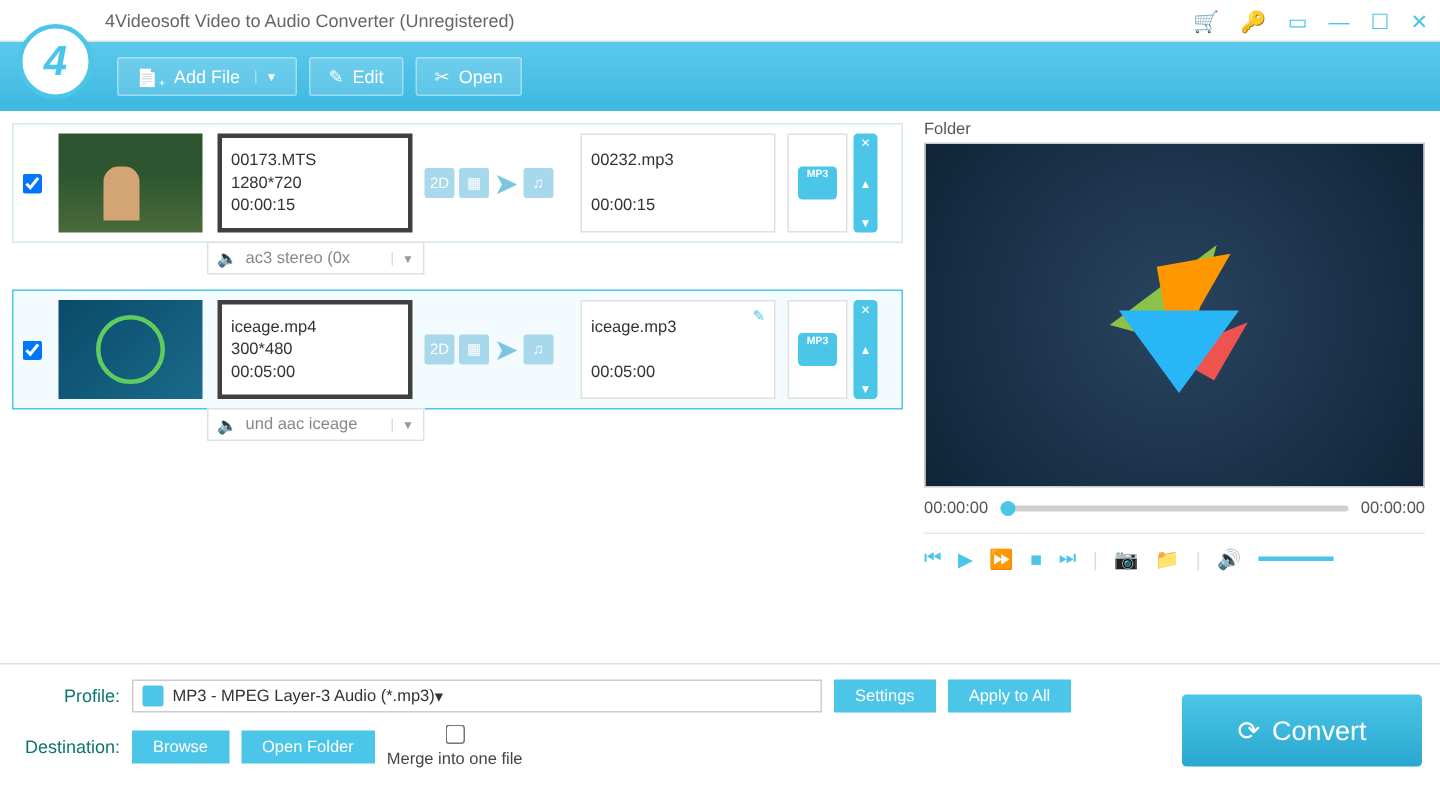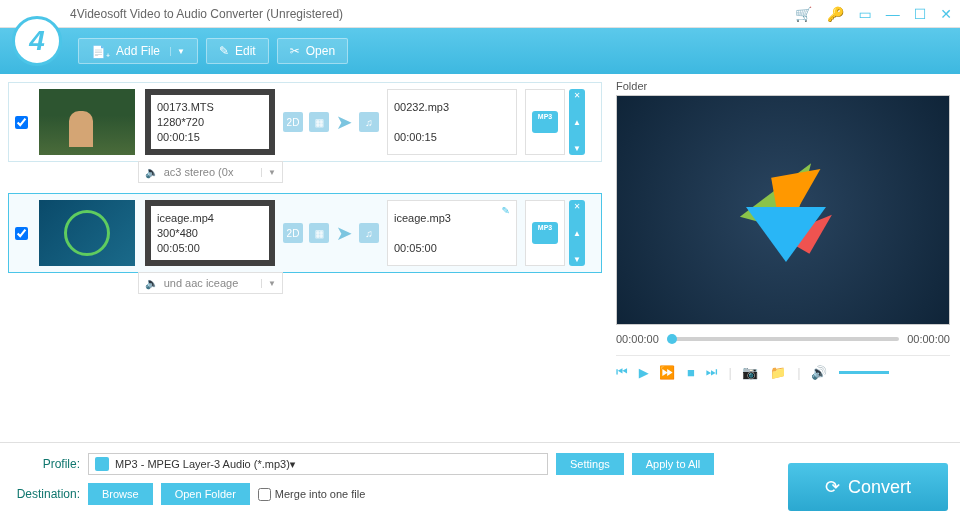--- a/index.html
+++ b/index.html
@@ -21,22 +21,22 @@
 .preview-area { flex: 1; padding: 6px 10px 6px 6px; }
 
 .file-row { display: flex; align-items: stretch; margin-bottom: 8px; background: #fff; border: 1px solid #d0e8f0; }
 .file-row.selected { border-color: #4bc5e8; background: #f4fbfe; }
 .check-col { width: 24px; display: flex; align-items: center; justify-content: center; }
 .thumb { width: 96px; height: 66px; margin: 6px; background: #2a4a5a; position: relative; }
 .thumb.forest { background: linear-gradient(to bottom, #2d5530 40%, #4a6b3a 100%); }
 .thumb.forest::after { content: ''; position: absolute; bottom: 8px; left: 30px; width: 24px; height: 36px; background: #d4a574; border-radius: 10px 10px 0 0; }
 .thumb.iceage { background: linear-gradient(135deg, #0a4a6a, #1a6a8a); }
 .thumb.iceage::after { content: ''; position: absolute; top: 50%; left: 50%; width: 40px; height: 40px; border: 3px solid #5fcc5f; border-radius: 50%; transform: translate(-50%,-50%); }
-.info-block { width: 130px; border: 6px solid #404040; margin: 6px 4px; padding: 6px; display: flex; flex-direction: column; justify-content: center; gap: 3px; font-size: 11px; position: relative; background: #fff; }
-.pipeline { width: 96px; margin: 6px 4px; display: flex; align-items: center; justify-content: space-between; gap: 3px; }
+.info-block { width: 130px; border: 3px solid #404040; margin: 6px 4px; padding: 6px; display: flex; flex-direction: column; justify-content: center; gap: 3px; font-size: 11px; position: relative; background: #fff; }
+.pipeline { width: 96px; margin: 6px 4px; display: flex; align-items: center; justify-content: flex-start; gap: 3px; }
 .pipe-ico { width: 20px; height: 20px; background: #a8d8ec; display: flex; align-items: center; justify-content: center; font-size: 10px; color: #fff; border-radius: 2px; }
 .pipe-arrow { color: #7cc5e0; font-size: 20px; }
 .out-block { width: 130px; border: 1px solid #e0e0e0; margin: 6px 4px; padding: 6px; display: flex; flex-direction: column; justify-content: center; gap: 3px; font-size: 11px; background: #fff; position: relative; }
 .edit-pencil { position: absolute; right: 6px; top: 4px; color: #4bc5e8; font-size: 10px; }
 .format-badge { width: 40px; margin: 6px 4px; border: 1px solid #e0e0e0; display: flex; align-items: center; justify-content: center; background: #fff; }
 .mp3-ico { width: 26px; height: 22px; background: #4bc5e8; border-radius: 3px; position: relative; }
 .mp3-ico::after { content: 'MP3'; position: absolute; top: 2px; left: 0; right: 0; text-align: center; font-size: 7px; color: #fff; font-weight: bold; }
 .scroll-col { width: 16px; margin: 6px 4px 6px 0; background: #4bc5e8; border-radius: 3px; display: flex; flex-direction: column; align-items: center; justify-content: space-between; padding: 2px 0; }
 .scroll-col span { color: #fff; font-size: 8px; }
 .file-wrap { margin-bottom: 10px; }
@@ -60,21 +60,21 @@
 .player-controls .sep { color: #ddd; cursor: default; }
 .vol-bar { width: 50px; height: 3px; background: #4bc5e8; }
 
 .bottom { height: 90px; border-top: 1px solid #e0e0e0; padding: 10px 12px; display: flex; gap: 20px; }
 .bottom-left { flex: 1; }
 .form-row { display: flex; align-items: center; gap: 8px; margin-bottom: 8px; }
 .form-label { width: 68px; text-align: right; font-size: 12px; color: #0f766e; }
 .form-select, .form-input { flex: 1; height: 22px; border: 1px solid #ccc; padding: 0 6px; font-size: 11px; background: #fff; max-width: 460px; }
 .form-select { display: flex; align-items: center; }
 .btn-small { height: 22px; padding: 0 14px; background: #4bc5e8; color: #fff; border: none; font-size: 11px; cursor: pointer; min-width: 62px; }
-.merge-check { display: flex; align-items: center; gap: 4px; font-size: 11px; color: #444; }
+.merge-check { display: flex; align-items: center; gap: 4px; font-size: 11px; color: #444; flex-direction: column; }
 .convert-btn { width: 160px; height: 48px; background: linear-gradient(#4bc5e8, #2ba8d0); color: #fff; border: none; font-size: 18px; font-weight: 500; border-radius: 3px; display: flex; align-items: center; justify-content: center; gap: 8px; cursor: pointer; margin-top: 10px; }
 </style>
 </head>
 <body>
 
 <div class="logo-circle">
     <span class="logo-inner">4</span>
   </div>
 
 <div class="titlebar">

